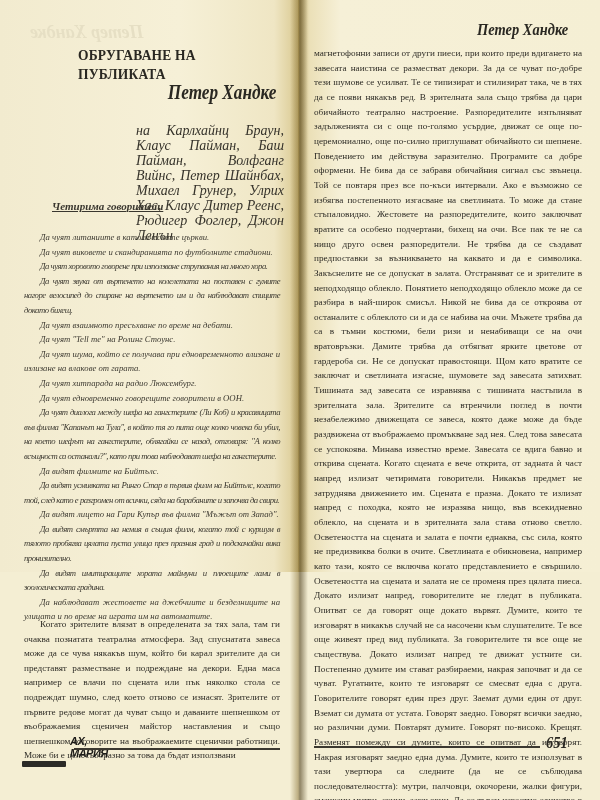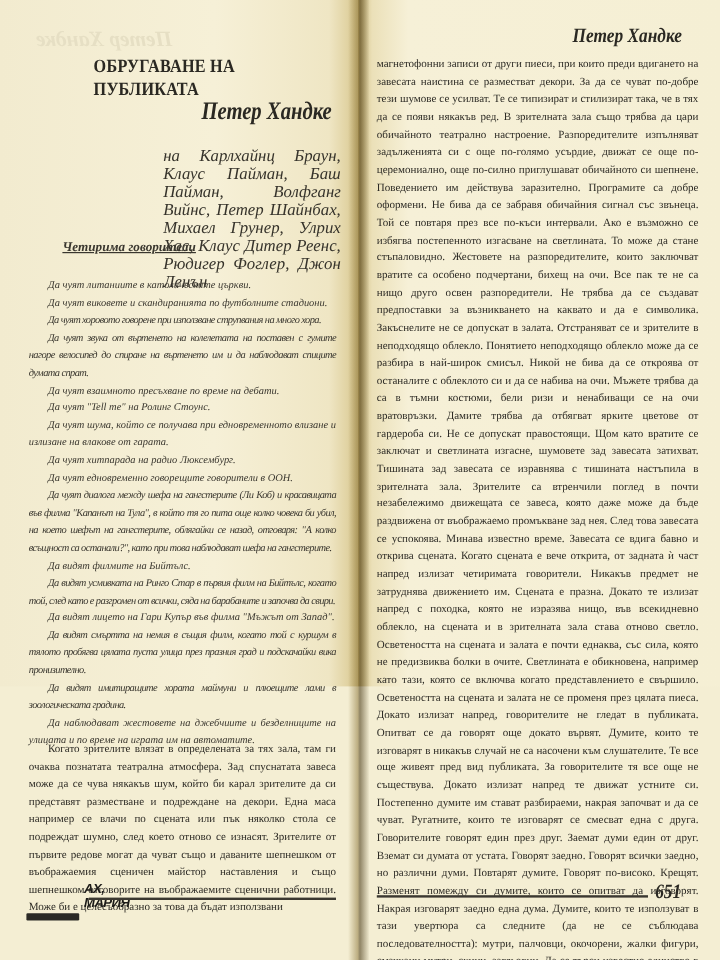--- a/index.html
+++ b/index.html
@@ -44,21 +44,21 @@
     <div class="ghost-header">Петер Хандке</div>
     <h1 class="title">ОБРУГАВАНЕ НА ПУБЛИКАТА</h1>
     <div class="author">Петер Хандке</div>
     <div class="dedication">на Карлхайнц Браун, Клаус Пайман, Баш Пайман, Волфганг Вийнс, Петер Шайнбах, Михаел Грунер, Улрих Хас, Клаус Дитер Реенс, Рюдигер Фоглер, Джон Ленън</div>
     <div class="section">Четирима говорители</div>
 
     <div class="instructions">
       <p>Да чуят литаниите в католическите църкви.</p>
       <p>Да чуят виковете и скандиранията по футболните стадиони.</p>
       <p class="tight">Да чуят хоровото говорене при използване струпвания на много хора.</p>
-      <p class="tight">Да чуят звука от въртенето на колелетата на поставен с гумите нагоре велосипед до спиране на въртенето им и да наблюдават спиците думата спрат.</p>
+      <p class="tight">Да чуят звука от въртенето на колелетата на поставен с гумите нагоре велосипед до спиране на въртенето им и да наблюдават спиците докато бихещ.</p>
       <p>Да чуят взаимното пресъхване по време на дебати.</p>
       <p>Да чуят "Tell me" на Ролинг Стоунс.</p>
       <p>Да чуят шума, който се получава при едновременното влизане и излизане на влакове от гарата.</p>
       <p>Да чуят хитпарада на радио Люксембург.</p>
       <p>Да чуят едновременно говорещите говорители в ООН.</p>
       <p class="tight">Да чуят диалога между шефа на гангстерите (Ли Коб) и красавицата във филма "Капанът на Тула", в който тя го пита още колко човека би убил, на което шефът на гангстерите, облягайки се назад, отговаря: "А колко всъщност са останали?", като при това наблюдават шефа на гангстерите.</p>
       <p>Да видят филмите на Бийтълс.</p>
       <p class="tight">Да видят усмивката на Ринго Стар в първия филм на Бийтълс, когато той, след като е разгромен от всички, сяда на барабаните и започва да свири.</p>
       <p>Да видят лицето на Гари Купър във филма "Мъжът от Запад".</p>
       <p class="tight">Да видят смъртта на немия в същия филм, когато той с куршум в тялото пробягва цялата пуста улица през празния град и подскачайки вика пронизително.</p>

